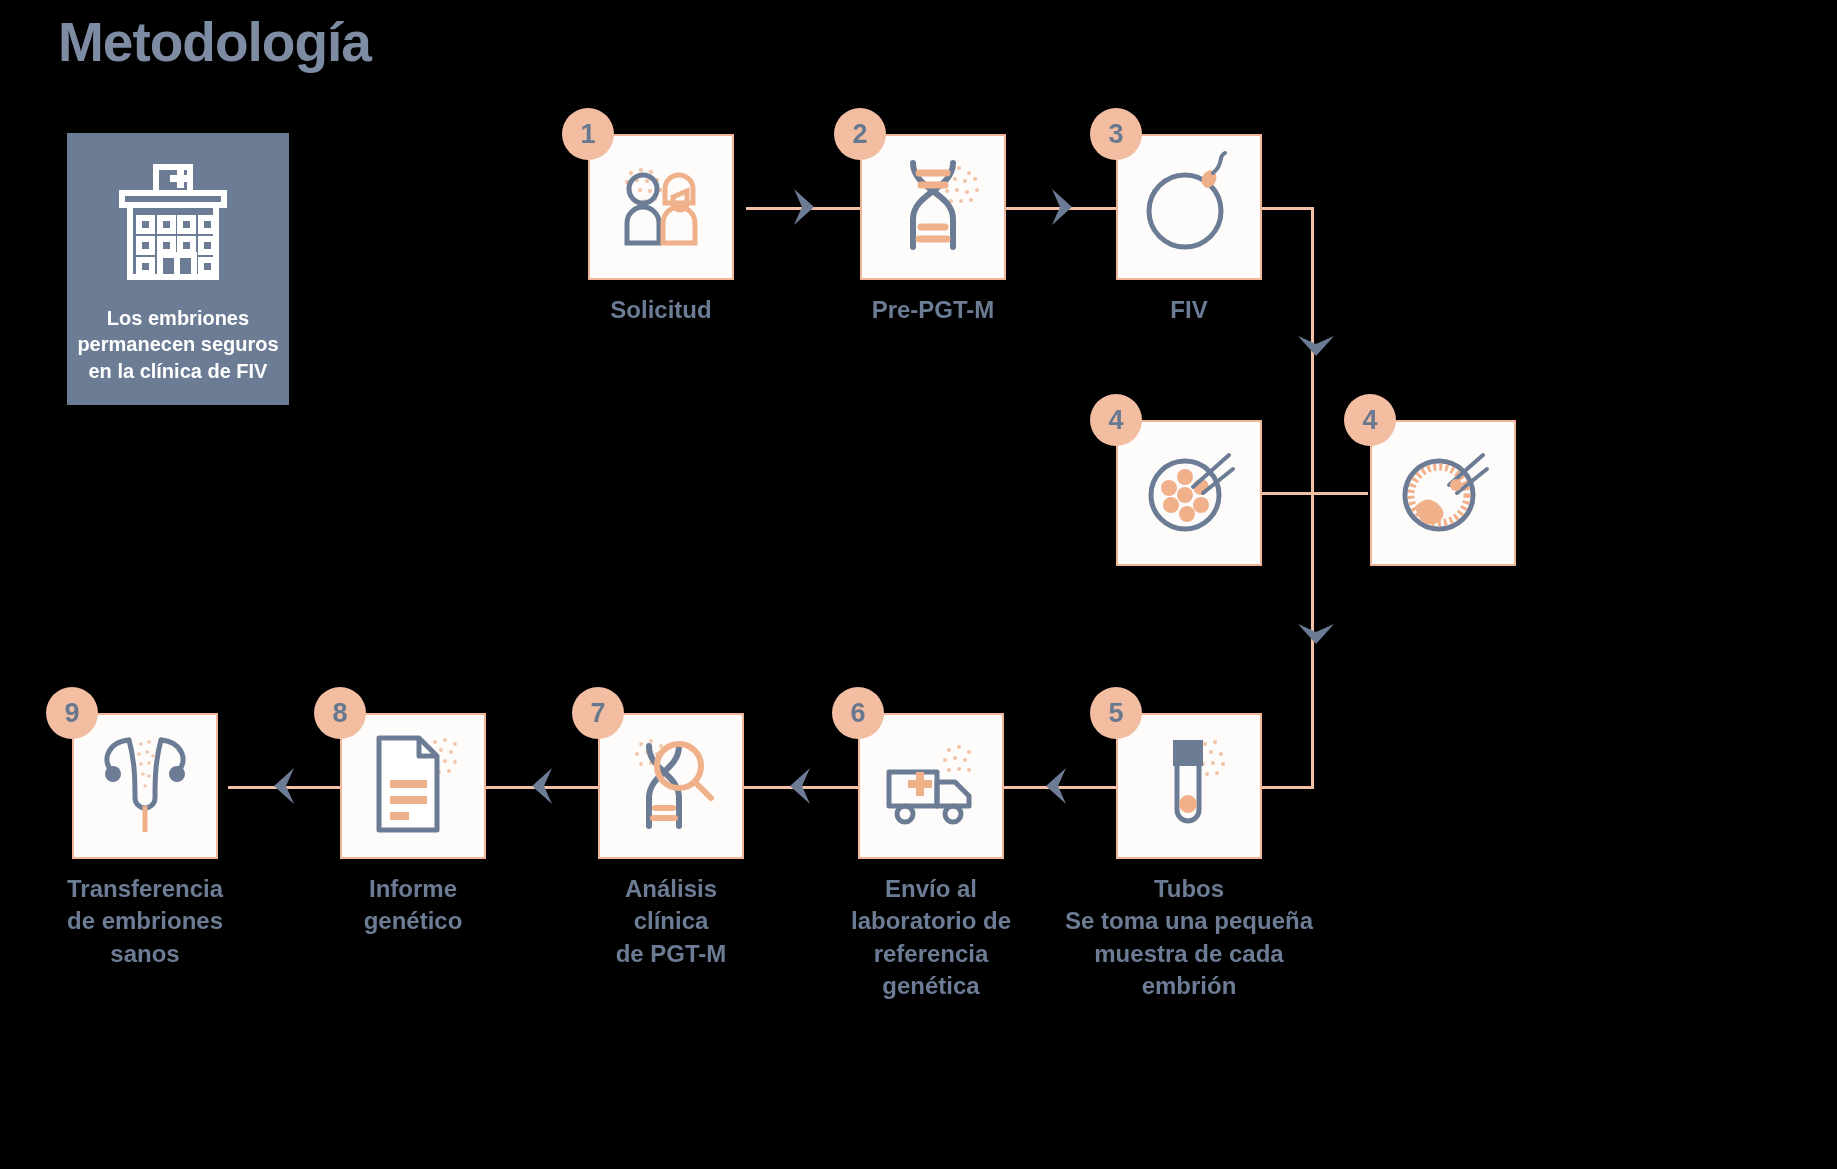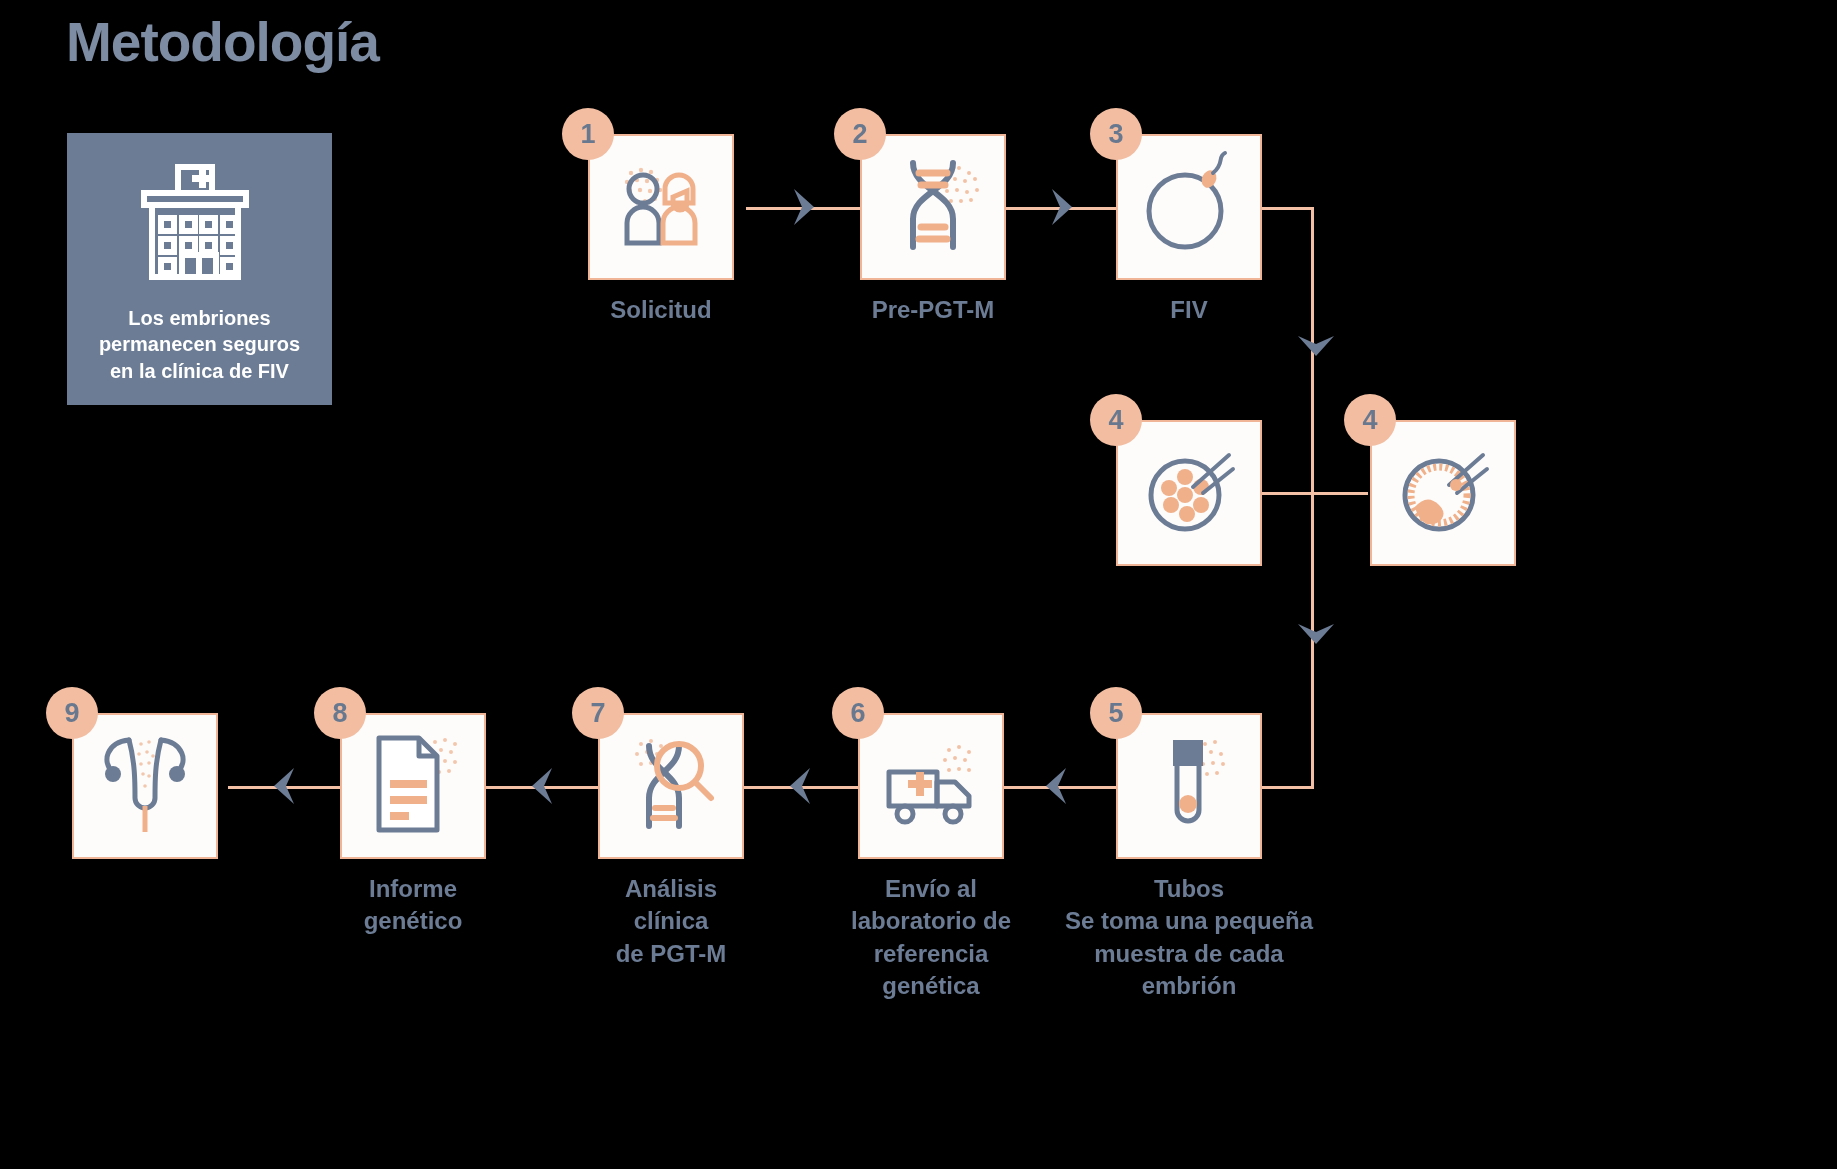--- a/index.html
+++ b/index.html
@@ -6,29 +6,29 @@
   html,body { background:#000; }
   body {
     width:1837px; height:1169px;
     font-family:"Liberation Sans", sans-serif;
     position:relative; overflow:hidden;
     color:#7d8ca3;
   }
   #canvas { position:absolute; inset:0; }
 
   .page-title {
-    position:absolute; left:66px; top:10px;
+    position:absolute; left:58px; top:10px;
     font-size:55px; font-weight:bold; letter-spacing:-1px;
     color:#7d8ca3;
   }
 
   
   .info-card {
     position:absolute; left:67px; top:133px;
-    width:265px; height:272px;
+    width:222px; height:272px;
     background:#6c7c95;
     display:flex; flex-direction:column;
     align-items:center; justify-content:flex-start;
     padding-top:30px;
   }
   .info-card .hospital-icon { width:140px; height:120px; }
   .info-card .info-text {
     margin-top:22px;
     color:#ffffff; font-size:20px; font-weight:bold;
     line-height:1.32; text-align:center; white-space:pre-line;
@@ -434,15 +434,18 @@
             <path d="M40 12 C18 14 12 34 24 44"></path>
             <path d="M72 12 C94 14 100 34 88 44"></path>
             <path d="M40 12 C46 34 46 54 46 70 a10 10 0 0 0 20 0 C66 54 66 34 72 12"></path>
           </g>
           <circle cx="24" cy="46" r="8" fill="#6c7c95"></circle>
           <circle cx="88" cy="46" r="8" fill="#6c7c95"></circle>
           <line x1="56" y1="78" x2="56" y2="104" stroke="#f0b08a" stroke-width="5"></line>
         </svg>
       </span>
     </div>
+    <div class="step-label">Transferencia
+de embriones
+sanos</div>
   </div>
 
 </div>
 
 </body></html>

